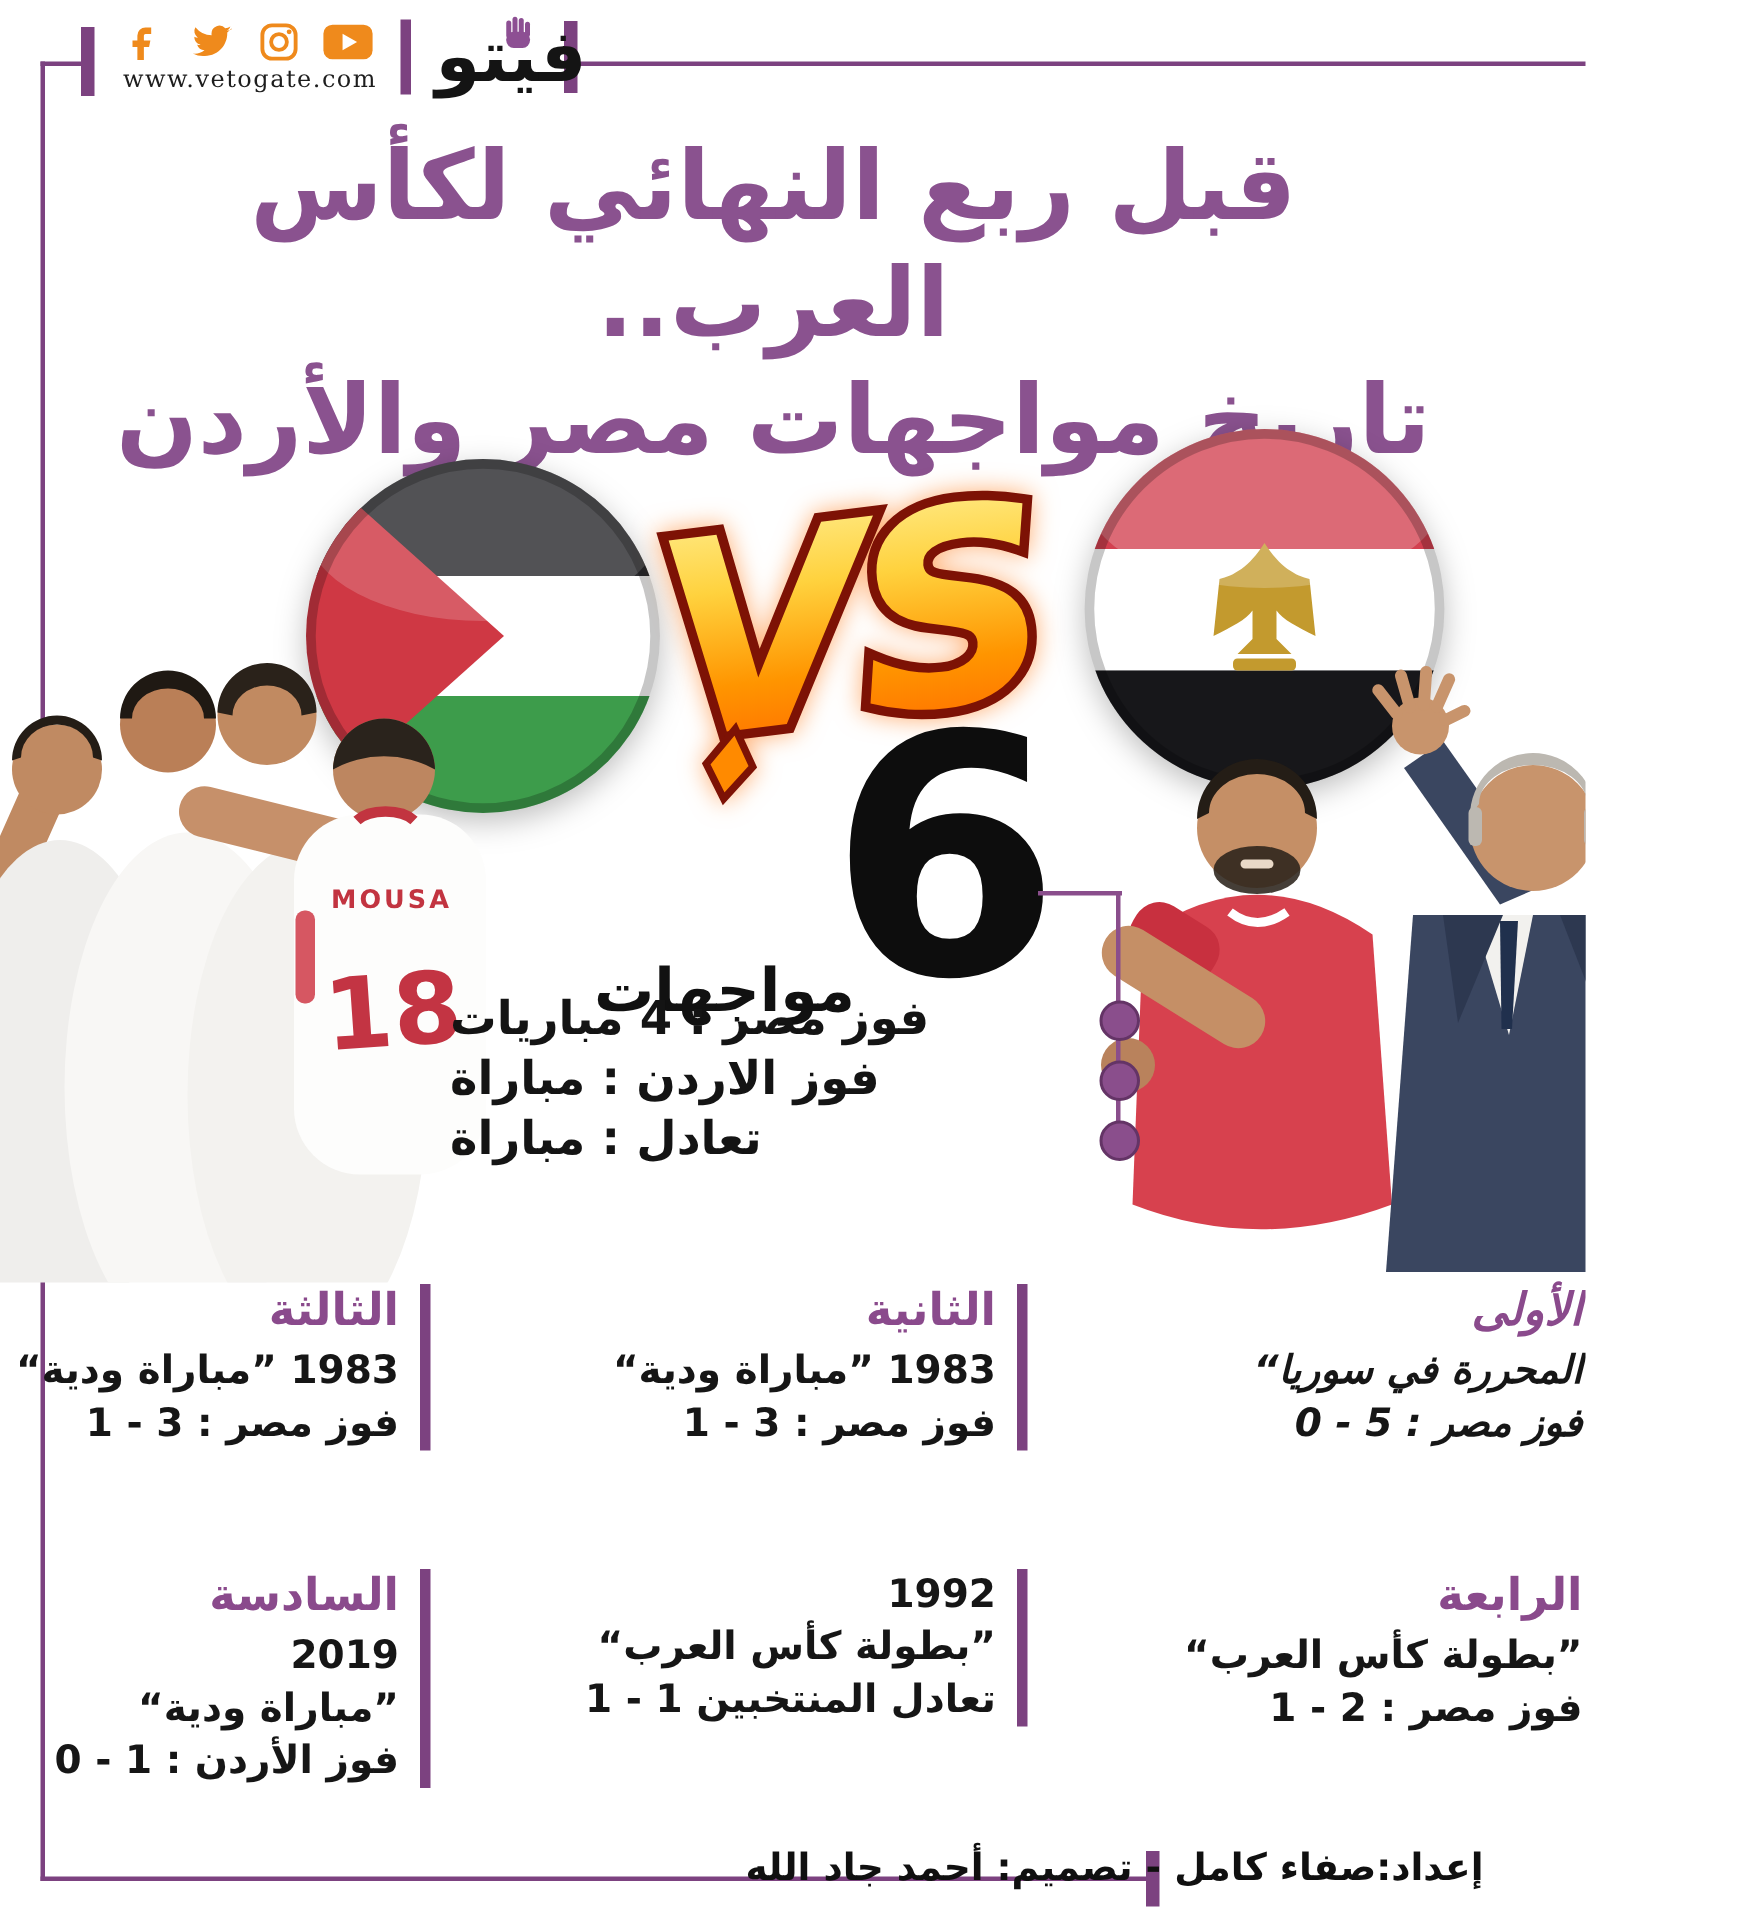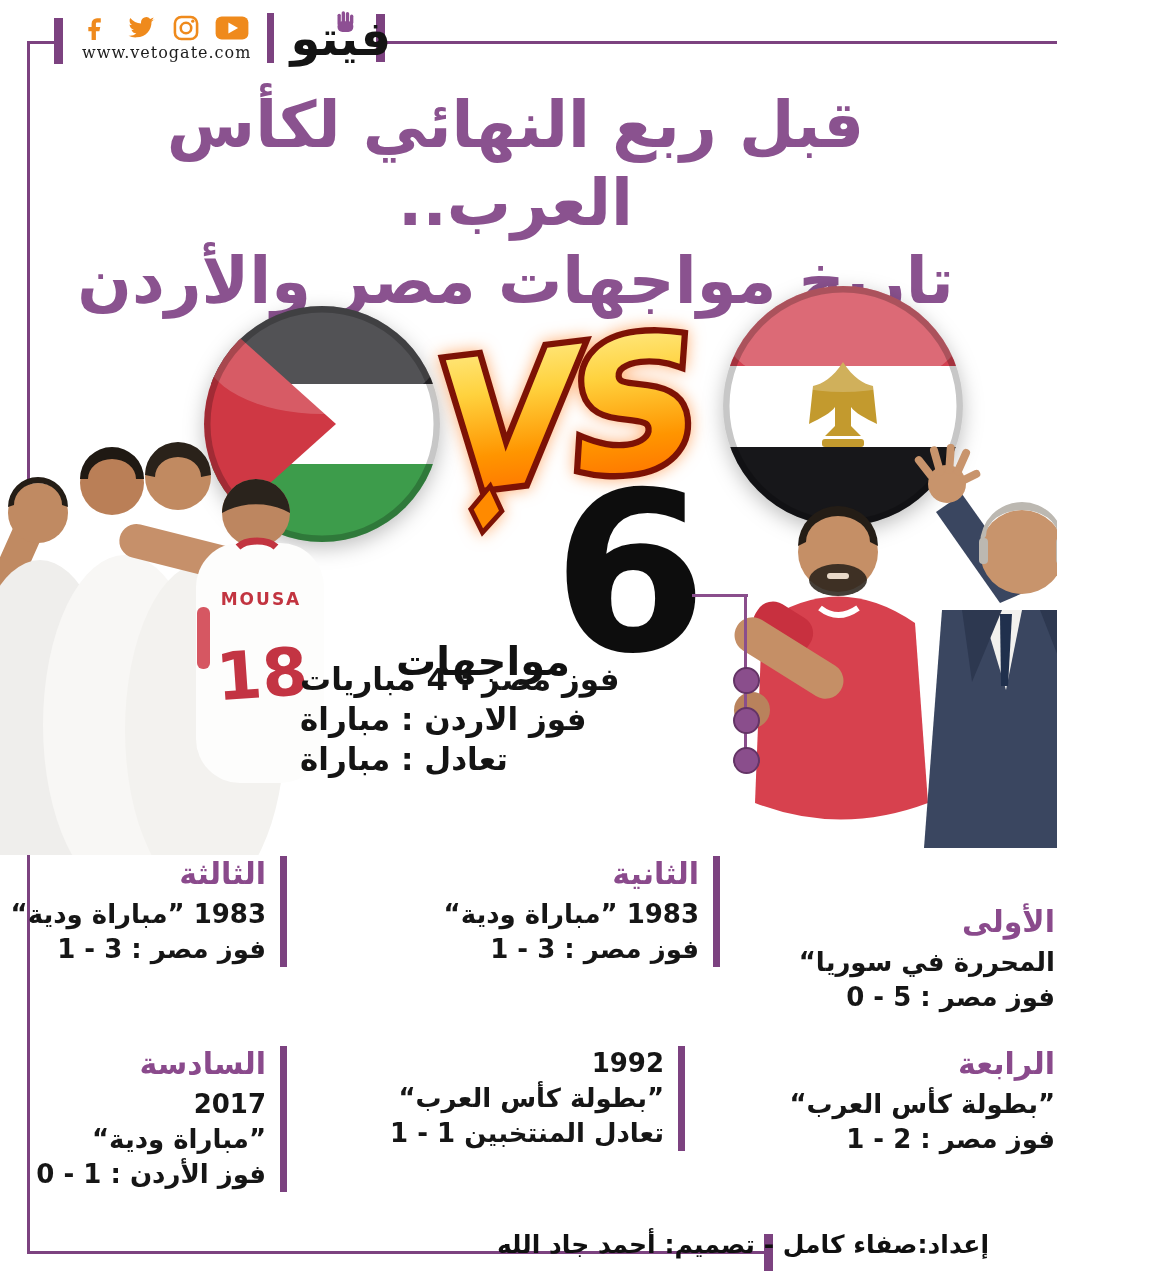--- a/index.html
+++ b/index.html
@@ -70,21 +70,21 @@
   .stats { text-align:right; } 
 
   
   .match {
     position:absolute; width:277px;
     border-right:7px solid #7c4280; padding-right:14px;
     text-align:right; direction:rtl;
   }
   .match h3 { font-size:30px; font-weight:bold; color:#8a4a8c; margin-bottom:5px; line-height:1.2; }
   .ml { font-size:26px; font-weight:bold; color:#161616; line-height:1.35; white-space:nowrap; }
-  .m1 { left:799px; top:904px; }  .m2 { left:408px; top:856px;margin-left:35px; }  .m3 { left:10px; top:856px; }
+  .m1 { left:799px; top:856px;font-style:italic; }  .m2 { left:408px; top:856px; }  .m3 { left:10px; top:856px; }
   .m4 { left:799px; top:1046px; } .m5 { left:408px; top:1046px; } .m6 { left:10px; top:1046px; }
 
   
   .credits {
     position:absolute; top:1230px; right:68px;
     font-size:25px; font-weight:bold; color:#101010; direction:rtl;
   }
 </style>
 </head>
 <body>
@@ -288,21 +288,21 @@
     <div class="ml">”بطولة كأس العرب“</div>
     <div class="ml">فوز مصر : 2 - 1</div>
   </article>
   <article class="match m5">
     <div class="ml">1992</div>
     <div class="ml">”بطولة كأس العرب“</div>
     <div class="ml">تعادل المنتخبين 1 - 1</div>
   </article>
   <article class="match m6">
     <h3>السادسة</h3>
-    <div class="ml">2017</div>
+    <div class="ml">2019</div>
     <div class="ml">”مباراة ودية“</div>
     <div class="ml">فوز الأردن : 1 - 0</div>
   </article>
 
   <footer>
     <div class="credits">إعداد:صفاء كامل  -  تصميم: أحمد جاد الله</div>
   </footer>
 
 </div>
 

